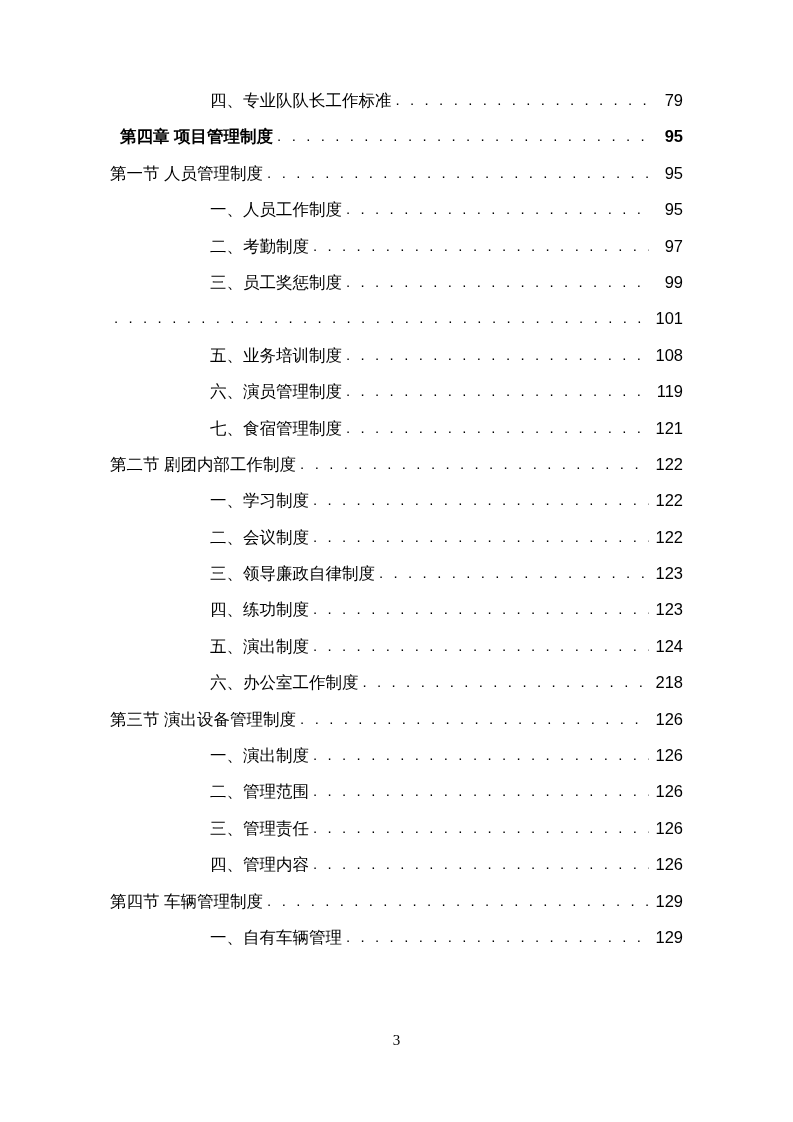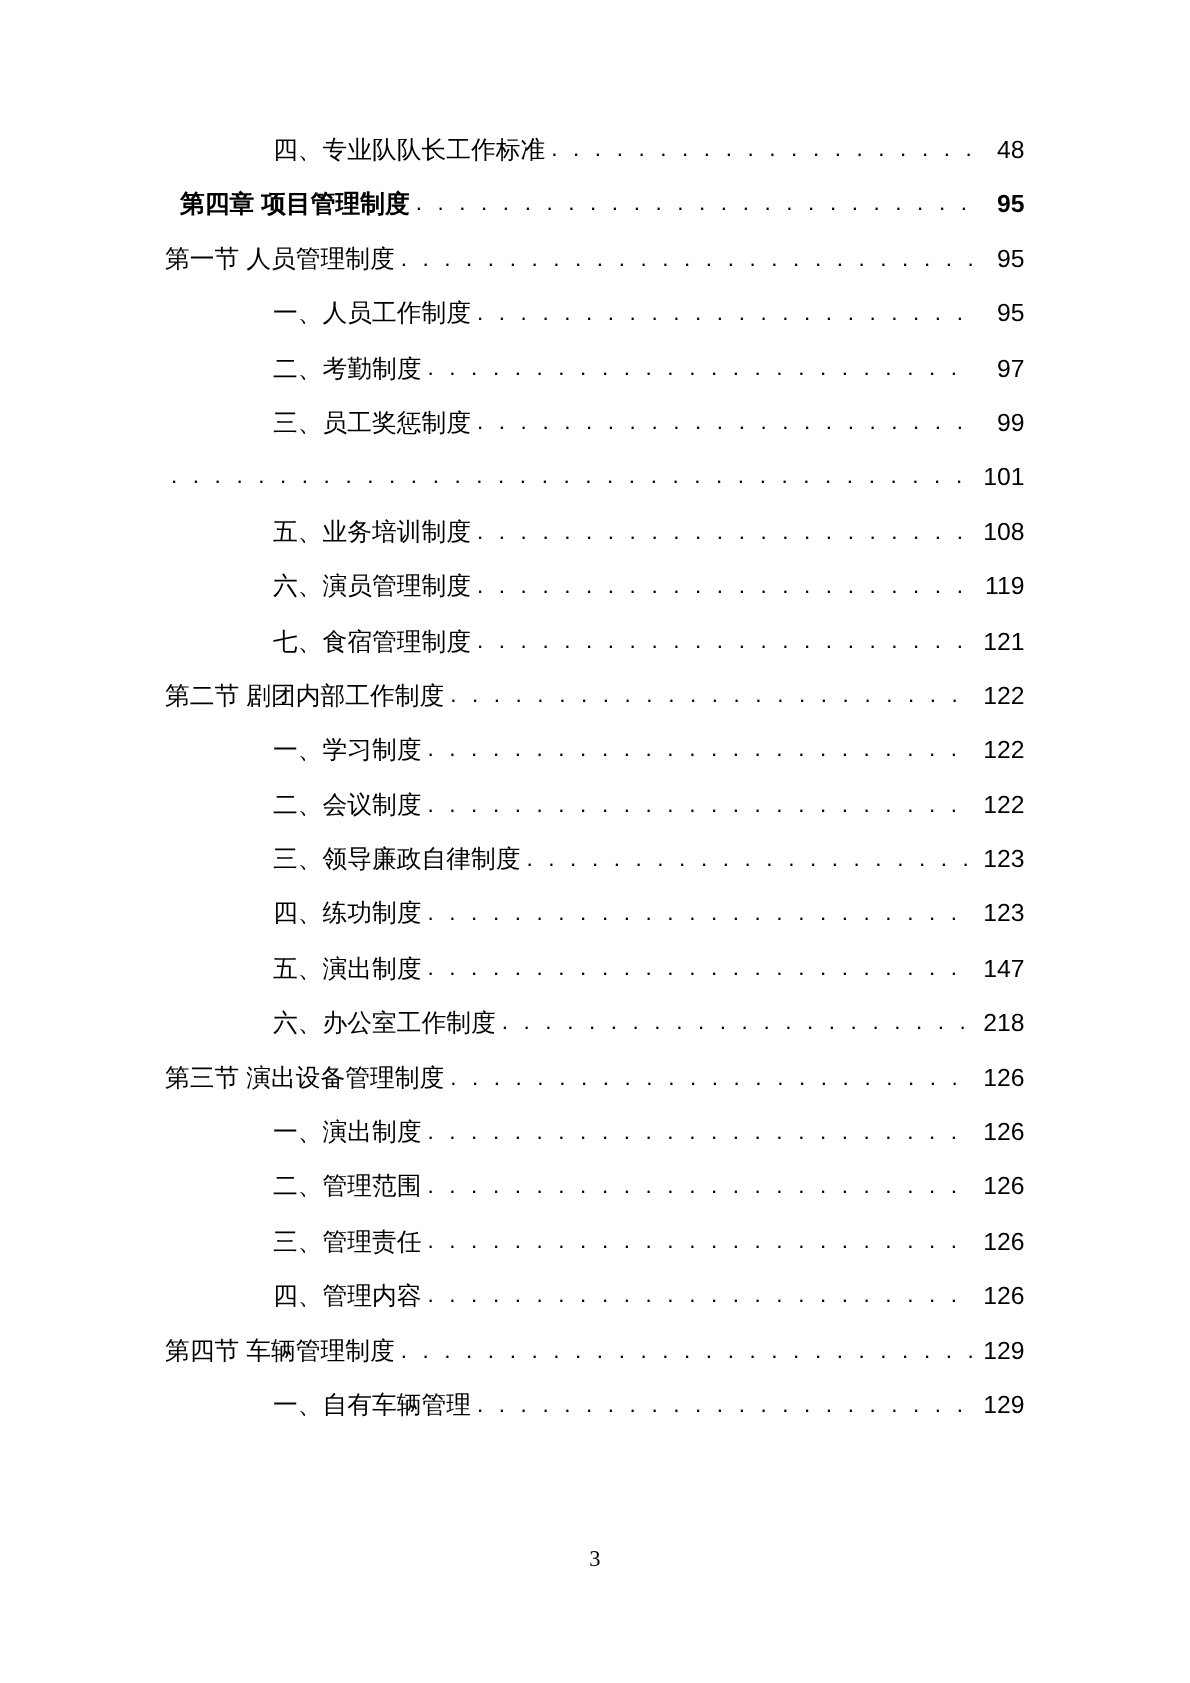--- a/index.html
+++ b/index.html
@@ -60,21 +60,21 @@
     font-weight: bold;
     margin-left: 10px;
     text-align: right;
   }
   .lvl-chapter .pageno {
     font-weight: bold;
   }
   .lvl-section .title {
   }
   .lvl-item .title {
-    margin-left: 72px;
+    margin-left: 100px;
   }
 
   .page-number {
     position: absolute;
     left: 0;
     top: 1032px;
     width: 793px;
     text-align: center;
     font-size: 15px;
     font-family: "Liberation Serif", serif;
@@ -82,21 +82,21 @@
 </style>
 </head>
 <body>
 
 <div class="page">
 
   <div class="toc" id="toc-root">
       <div class="toc-row lvl-item">
         <span class="title">四、专业队队长工作标准</span>
         <span class="leader">. . . . . . . . . . . . . . . . . . . . . . . . . . . . . . . . . . . . . . . . . . . . . . . . . . . . . . . . . . . </span>
-        <span class="pageno">48</span>
+        <span class="pageno">79</span>
       </div>
       <div class="toc-row lvl-chapter">
         <span class="title">第四章  项目管理制度</span>
         <span class="leader">. . . . . . . . . . . . . . . . . . . . . . . . . . . . . . . . . . . . . . . . . . . . . . . . . . . . . . . . . . . </span>
         <span class="pageno">95</span>
       </div>
       <div class="toc-row lvl-section">
         <span class="title">第一节  人员管理制度</span>
         <span class="leader">. . . . . . . . . . . . . . . . . . . . . . . . . . . . . . . . . . . . . . . . . . . . . . . . . . . . . . . . . . . </span>
         <span class="pageno">95</span>
@@ -156,21 +156,21 @@
         <span class="pageno">123</span>
       </div>
       <div class="toc-row lvl-item">
         <span class="title">四、练功制度</span>
         <span class="leader">. . . . . . . . . . . . . . . . . . . . . . . . . . . . . . . . . . . . . . . . . . . . . . . . . . . . . . . . . . . </span>
         <span class="pageno">123</span>
       </div>
       <div class="toc-row lvl-item">
         <span class="title">五、演出制度</span>
         <span class="leader">. . . . . . . . . . . . . . . . . . . . . . . . . . . . . . . . . . . . . . . . . . . . . . . . . . . . . . . . . . . </span>
-        <span class="pageno">147</span>
+        <span class="pageno">124</span>
       </div>
       <div class="toc-row lvl-item">
         <span class="title">六、办公室工作制度</span>
         <span class="leader">. . . . . . . . . . . . . . . . . . . . . . . . . . . . . . . . . . . . . . . . . . . . . . . . . . . . . . . . . . . </span>
         <span class="pageno">218</span>
       </div>
       <div class="toc-row lvl-section">
         <span class="title">第三节  演出设备管理制度</span>
         <span class="leader">. . . . . . . . . . . . . . . . . . . . . . . . . . . . . . . . . . . . . . . . . . . . . . . . . . . . . . . . . . . </span>
         <span class="pageno">126</span>

